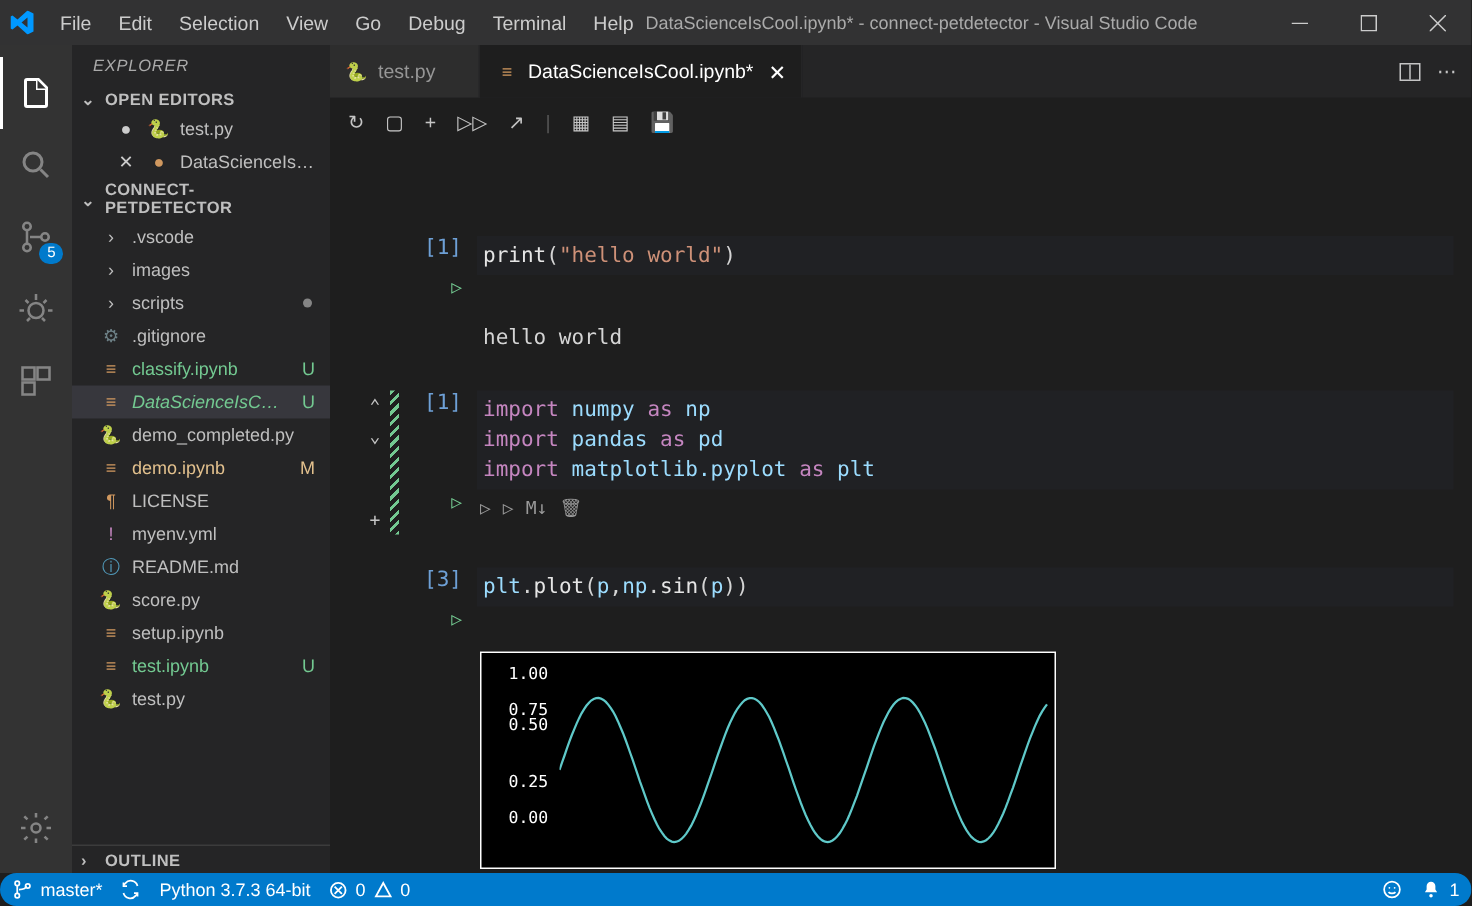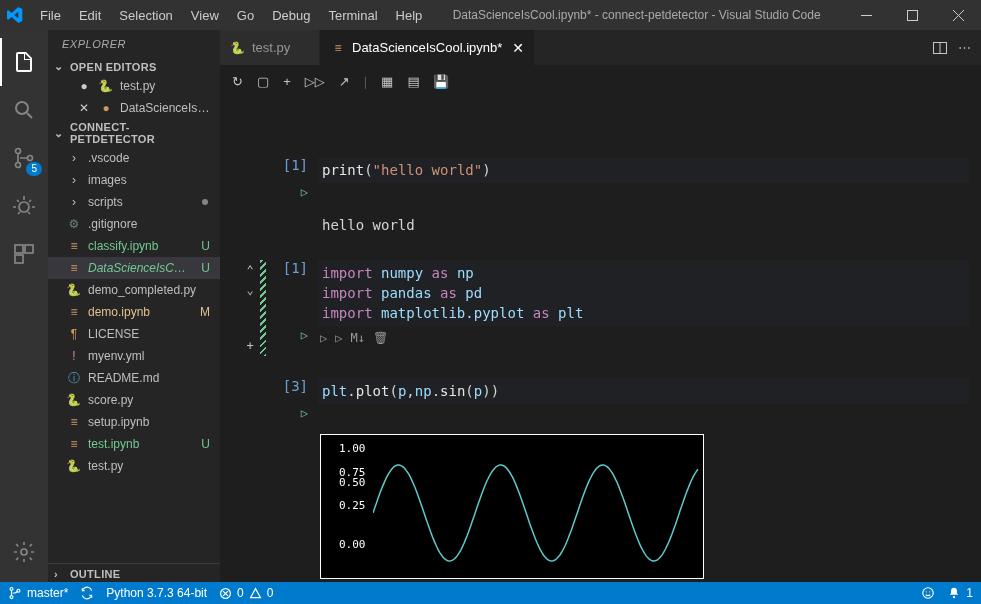--- a/index.html
+++ b/index.html
@@ -18,21 +18,21 @@
       background: #323233;
       height: 30px;
       display: flex;
       align-items: center;
       padding: 0 0 0 6px;
       color: #cccccc;
     }
     .title-bar .vscode-icon { width: 18px; height: 18px; margin-right: 8px; display: flex; align-items: center; justify-content: center; }
     .menu-items { display: flex; gap: 2px; }
     .menu-item { padding: 4px 8px; cursor: default; }
-    .title-text { flex: 1; text-align: center; color: #aaa; font-size: 12px; }
+    .title-text { flex: 1; color: #aaa; font-size: 12px; }
     .window-controls { display: flex; }
     .win-ctrl { width: 46px; height: 30px; display: flex; align-items: center; justify-content: center; color: #ccc; }
     .main { flex: 1; display: flex; min-height: 0; }
     .activity-bar {
       width: 48px;
       background: #333333;
       display: flex;
       flex-direction: column;
       align-items: center;
       padding-top: 8px;
@@ -190,20 +190,21 @@
     .ytick { position: absolute; left: 18px; color: #fff; font-size: 11px; transform: translateY(-50%); }
     .status-bar {
       height: 22px;
       background: #007acc;
       color: #fff;
       display: flex;
       align-items: center;
       font-size: 12px;
       padding: 0 8px;
       gap: 12px;
+      border-radius: 11px;
     }
     .status-bar .right { margin-left: auto; display: flex; gap: 12px; }
     .status-item { display: flex; align-items: center; gap: 5px; }
     svg { display: block; }
   </style>
 </head>
 <body>
 
 <div class="title-bar">
   <div class="vscode-icon">
@@ -483,21 +484,21 @@
               <div class="prompt-col"><span class="run-icon">▷</span></div>
               <div class="code-col"></div>
             </div>
             <div style="display: flex;">
               <div class="prompt-col"></div>
               <div class="code-col">
                 <div class="plot">
                   <div class="ytick" style="top: 14px;">1.00</div>
                   <div class="ytick" style="top: 38px;">0.75</div>
                   <div class="ytick" style="top: 48px;">0.50</div>
-                  <div class="ytick" style="top: 71px;">0.25</div>
+                  <div class="ytick" style="top: 86px;">0.25</div>
                   <div class="ytick" style="top: 110px;">0.00</div>
                   <svg width="330" height="135" style="position: absolute; left: 52px; top: 6px;">
                     <path d="M0.0 72.0 L1.6 67.2 L3.3 62.5 L4.9 57.8 L6.5 53.3 L8.1 49.0 L9.8 44.9 L11.4 41.1 L13.0 37.6 L14.6 34.4 L16.3 31.6 L17.9 29.2 L19.5 27.3 L21.1 25.7 L22.8 24.7 L24.4 24.1 L26.0 24.0 L27.6 24.4 L29.3 25.3 L30.9 26.6 L32.5 28.4 L34.1 30.6 L35.8 33.2 L37.4 36.2 L39.0 39.6 L40.6 43.3 L42.3 47.3 L43.9 51.5 L45.5 55.9 L47.1 60.5 L48.8 65.2 L50.4 70.0 L52.0 74.8 L53.6 79.6 L55.3 84.3 L56.9 88.8 L58.5 93.2 L60.1 97.4 L61.8 101.4 L63.4 105.0 L65.0 108.3 L66.6 111.3 L68.3 113.8 L69.9 116.0 L71.5 117.7 L73.1 118.9 L74.8 119.7 L76.4 120.0 L78.0 119.8 L79.6 119.2 L81.3 118.0 L82.9 116.4 L84.5 114.4 L86.1 111.9 L87.8 109.1 L89.4 105.9 L91.0 102.3 L92.6 98.4 L94.3 94.3 L95.9 89.9 L97.5 85.4 L99.1 80.7 L100.8 76.0 L102.4 71.2 L104.0 66.4 L105.6 61.7 L107.3 57.0 L108.9 52.6 L110.5 48.3 L112.1 44.2 L113.7 40.5 L115.4 37.0 L117.0 33.9 L118.6 31.2 L120.3 28.9 L121.9 27.0 L123.5 25.5 L125.1 24.6 L126.8 24.1 L128.4 24.1 L130.0 24.5 L131.6 25.4 L133.3 26.8 L134.9 28.7 L136.5 31.0 L138.1 33.7 L139.8 36.7 L141.4 40.2 L143.0 43.9 L144.6 48.0 L146.3 52.2 L147.9 56.7 L149.5 61.3 L151.1 66.0 L152.8 70.8 L154.4 75.6 L156.0 80.4 L157.6 85.0 L159.3 89.6 L160.9 94.0 L162.5 98.1 L164.1 102.0 L165.8 105.6 L167.4 108.8 L169.0 111.7 L170.6 114.2 L172.3 116.3 L173.9 117.9 L175.5 119.1 L177.1 119.8 L178.8 120.0 L180.4 119.7 L182.0 119.0 L183.6 117.8 L185.2 116.1 L186.9 114.0 L188.5 111.5 L190.1 108.6 L191.8 105.3 L193.4 101.7 L195.0 97.8 L196.6 93.6 L198.3 89.2 L199.9 84.6 L201.5 79.9 L203.1 75.2 L204.8 70.4 L206.4 65.6 L208.0 60.9 L209.6 56.3 L211.3 51.8 L212.9 47.6 L214.5 43.6 L216.1 39.9 L217.8 36.5 L219.4 33.4 L221.0 30.8 L222.6 28.5 L224.2 26.7 L225.9 25.3 L227.5 24.5 L229.1 24.0 L230.8 24.1 L232.4 24.6 L234.0 25.6 L235.6 27.1 L237.3 29.1 L238.9 31.4 L240.5 34.2 L242.1 37.3 L243.8 40.8 L245.4 44.6 L247.0 48.7 L248.6 53.0 L250.3 57.5 L251.9 62.1 L253.5 66.8 L255.1 71.6 L256.8 76.4 L258.4 81.2 L260.0 85.8 L261.6 90.3 L263.3 94.7 L264.9 98.8 L266.5 102.6 L268.1 106.2 L269.8 109.4 L271.4 112.2 L273.0 114.6 L274.6 116.6 L276.3 118.1 L277.9 119.2 L279.5 119.9 L281.1 120.0 L282.8 119.6 L284.4 118.8 L286.0 117.5 L287.6 115.8 L289.3 113.6 L290.9 111.0 L292.5 108.0 L294.1 104.7 L295.8 101.0 L297.4 97.1 L299.0 92.9 L300.6 88.4 L302.3 83.9 L303.9 79.2 L305.5 74.4 L307.1 69.6 L308.8 64.8 L310.4 60.1 L312.0 55.5 L313.6 51.1 L315.3 46.9 L316.9 42.9 L318.5 39.3 L320.1 35.9 L321.8 32.9 L323.4 30.4 L325.0 28.2 " fill="none" stroke="#5fc9c9" stroke-width="1.5"></path>
                   </svg>
                 </div>
               </div>
             </div>
           </div>
         </div>
       </div>

